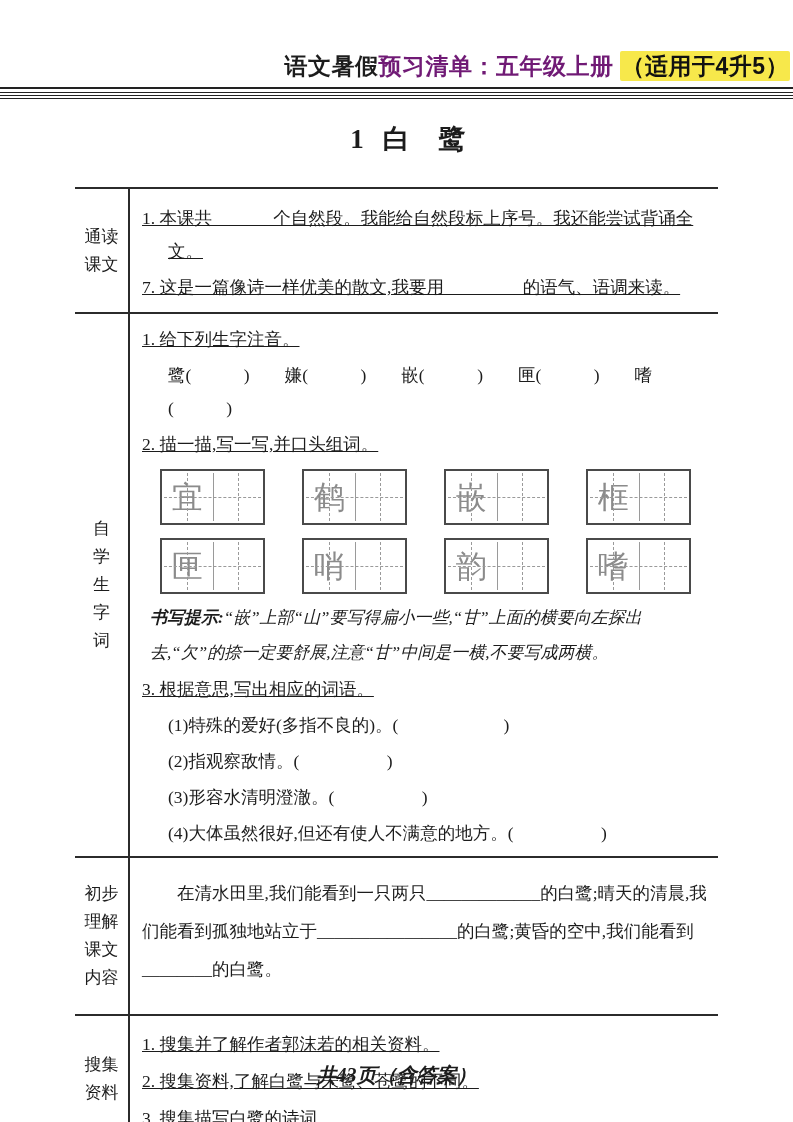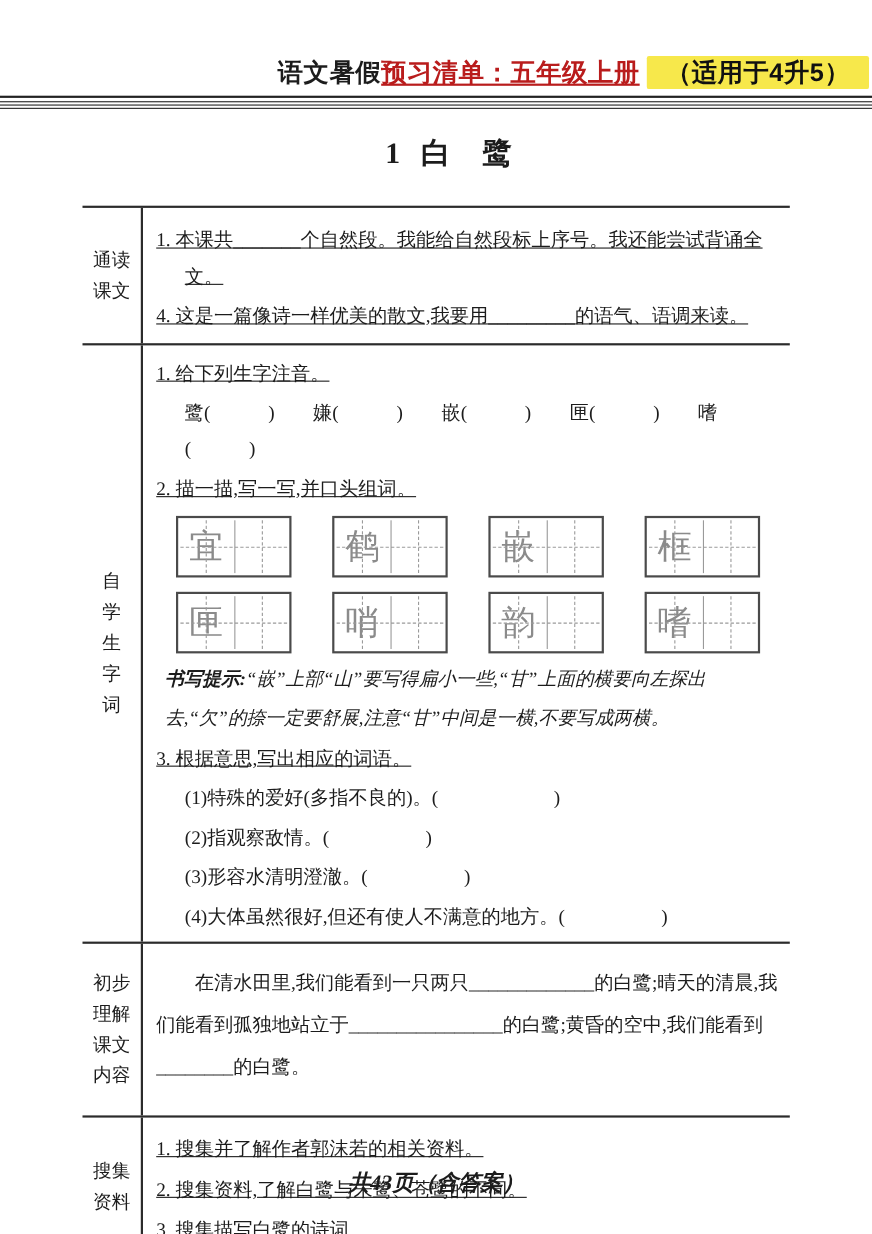--- a/index.html
+++ b/index.html
@@ -2,22 +2,22 @@
 <html><head>
 <meta charset="utf-8">
 <style>
   html,body{margin:0;padding:0;background:#ffffff;}
   .page{position:relative;width:793px;height:1122px;background:#ffffff;overflow:hidden;
         font-family:"Liberation Serif","DejaVu Serif",serif;color:#1c1c1c;}
 
   
   .hdr{position:absolute;top:51px;right:3px;font-family:"Liberation Sans","DejaVu Sans",sans-serif;
        font-weight:bold;font-size:23px;white-space:nowrap;letter-spacing:.5px;}
-  .hdr .red{color:#b91c1c;text-decoration:underline;}
-  .hdr .hl{background:#f7e84b;padding:2px 17px;border-radius:2px;color:#111;}
+  .hdr .red{color:#701a75;}
+  .hdr .hl{background:#f7e84b;padding:2px 1px;border-radius:2px;color:#111;}
   .rule{position:absolute;left:0;right:0;}
   .rule1{top:87px;height:3px;border-top:2px solid #222;border-bottom:1px solid #222;}
   .rule2{top:95px;height:2px;border-top:1px solid #222;border-bottom:1px solid #222;}
 
   
   .title{position:absolute;top:121px;left:12px;width:100%;text-align:center;
          font-weight:bold;font-size:27px;letter-spacing:1px;}
   .title .num{margin-right:18px;}
 
   
@@ -78,21 +78,21 @@
     <span class="num">1</span><span>白　鹭</span>
   </div>
 
   <div class="ptable">
 
     <div class="trow r1">
       <div class="tlabel">通读
 课文</div>
       <div class="tcontent">
         <div class="li">1. 本课共_______个自然段。我能给自然段标上序号。我还能尝试背诵全文。</div>
-        <div class="li">4. 这是一篇像诗一样优美的散文,我要用_________的语气、语调来读。</div>
+        <div class="li">7. 这是一篇像诗一样优美的散文,我要用_________的语气、语调来读。</div>
       </div>
     </div>
 
     <div class="trow r2">
       <div class="tlabel">自
 学
 生
 字
 词</div>
       <div class="tcontent">

